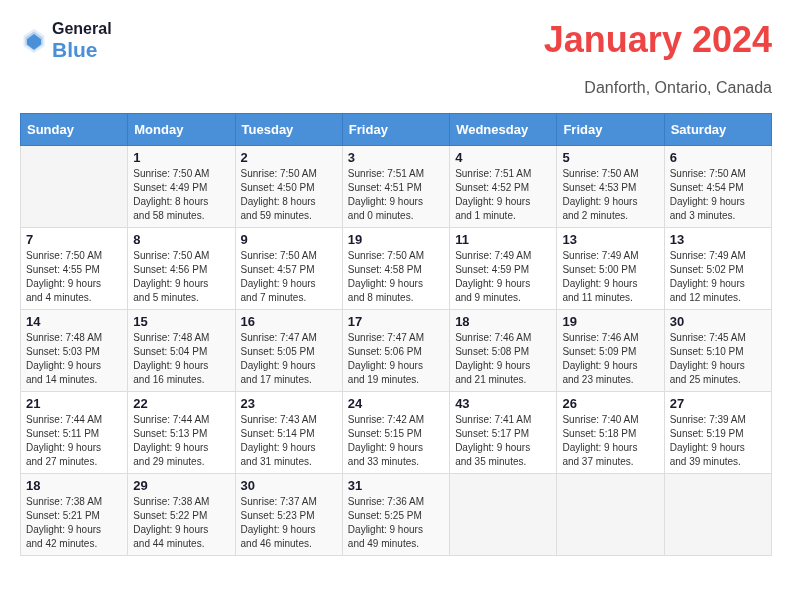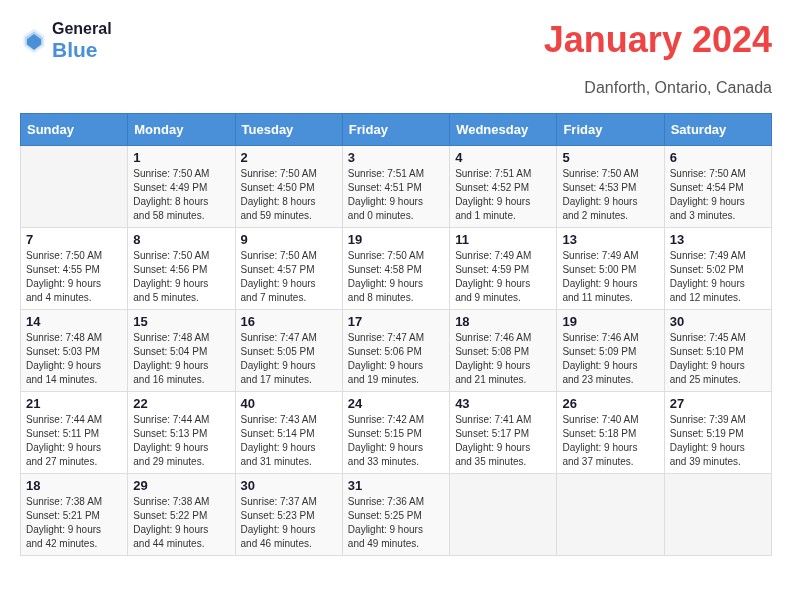--- a/index.html
+++ b/index.html
@@ -204,21 +204,21 @@
       <tr>
         <td>
           <span class="day-number">21</span>
           <div class="day-info">Sunrise: 7:44 AM<br>Sunset: 5:11 PM<br>Daylight: 9 hours<br>and 27 minutes.</div>
         </td>
         <td>
           <span class="day-number">22</span>
           <div class="day-info">Sunrise: 7:44 AM<br>Sunset: 5:13 PM<br>Daylight: 9 hours<br>and 29 minutes.</div>
         </td>
         <td>
-          <span class="day-number">40</span>
+          <span class="day-number">23</span>
           <div class="day-info">Sunrise: 7:43 AM<br>Sunset: 5:14 PM<br>Daylight: 9 hours<br>and 31 minutes.</div>
         </td>
         <td>
           <span class="day-number">24</span>
           <div class="day-info">Sunrise: 7:42 AM<br>Sunset: 5:15 PM<br>Daylight: 9 hours<br>and 33 minutes.</div>
         </td>
         <td>
           <span class="day-number">43</span>
           <div class="day-info">Sunrise: 7:41 AM<br>Sunset: 5:17 PM<br>Daylight: 9 hours<br>and 35 minutes.</div>
         </td>

